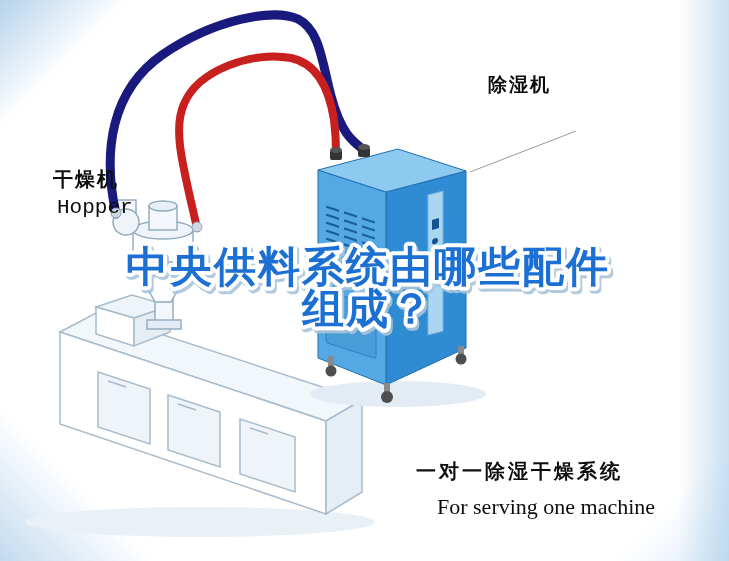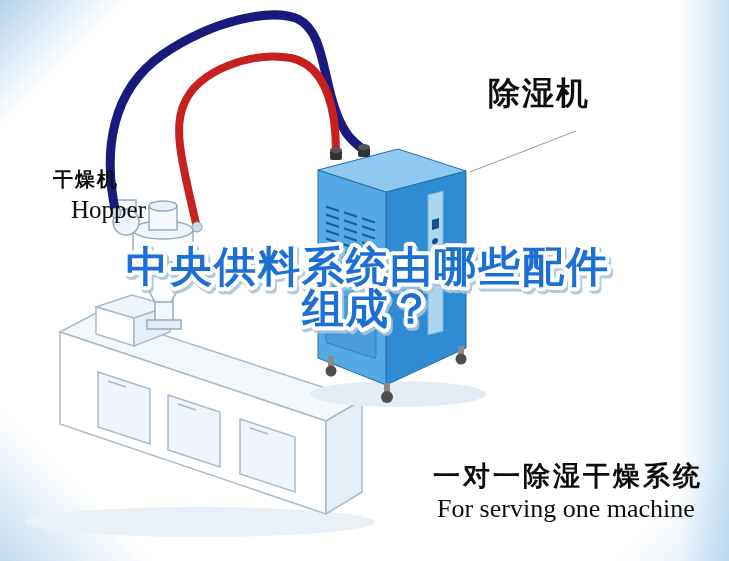--- a/index.html
+++ b/index.html
@@ -10,25 +10,25 @@
     background-image:
       linear-gradient(135deg, rgba(168,203,232,0.85) 0%, rgba(255,255,255,0) 10%),
       linear-gradient(270deg, rgba(173,207,234,0.65) 0%, rgba(255,255,255,0) 7%),
       linear-gradient(45deg,  rgba(168,203,232,0.70) 0%, rgba(255,255,255,0) 12%),
       linear-gradient(315deg, rgba(190,218,240,0.55) 0%, rgba(255,255,255,0) 9%);
   }
   .illu{position:absolute;left:0;top:0;width:729px;height:561px;}
   .cn-label{position:absolute;font-weight:bold;color:#0d0d0d;letter-spacing:2px;white-space:nowrap;}
   .en-label{position:absolute;font-family:"Liberation Serif",serif;color:#0d0d0d;white-space:nowrap;}
   .lbl-hopper-cn{left:53px;top:166px;font-size:20px;}
-  .lbl-hopper-en{left:71px;top:196px;font-size:25px;}
-  .lbl-dehum-cn{left:488px;top:72px;font-size:32px;}
+  .lbl-hopper-en{left:57px;top:196px;font-size:21px;font-family:Liberation Mono, monospace;}
+  .lbl-dehum-cn{left:488px;top:72px;font-size:19px;}
   .lbl-dehum-en{left:458px;top:104px;font-size:23px;}
-  .cap-cn{left:433px;top:458px;font-size:27px;letter-spacing:3px;}
-  .cap-en{left:437px;top:494px;font-size:26px;}
+  .cap-cn{left:416px;top:458px;font-size:20px;letter-spacing:3px;}
+  .cap-en{left:437px;top:494px;font-size:22px;}
   svg text.title{
     font-family:"Liberation Sans",sans-serif;
     font-weight:bold;
     letter-spacing:2px;
     paint-order:stroke;
     stroke-linejoin:round;
   }
 </style>
 </head>
 <body>

